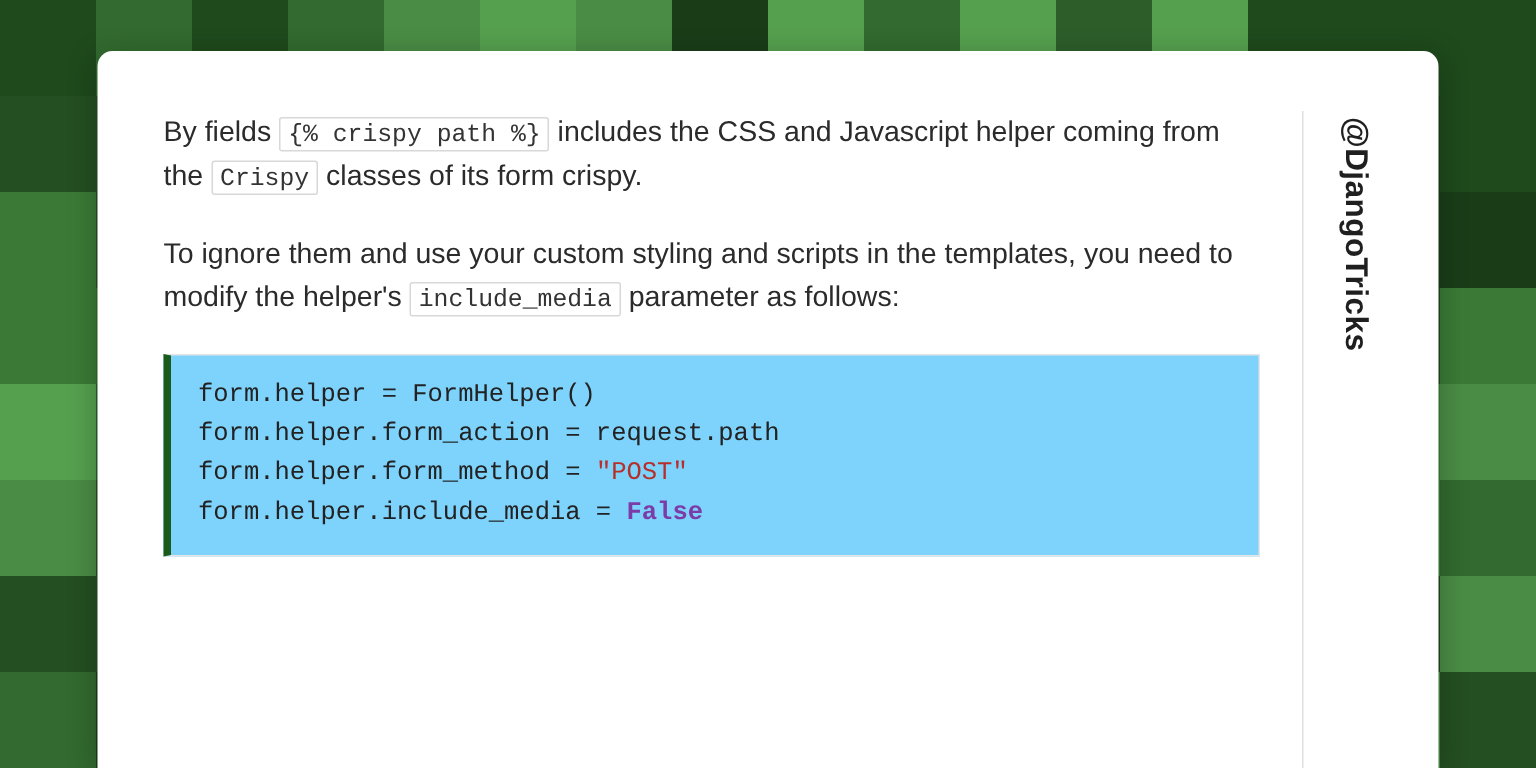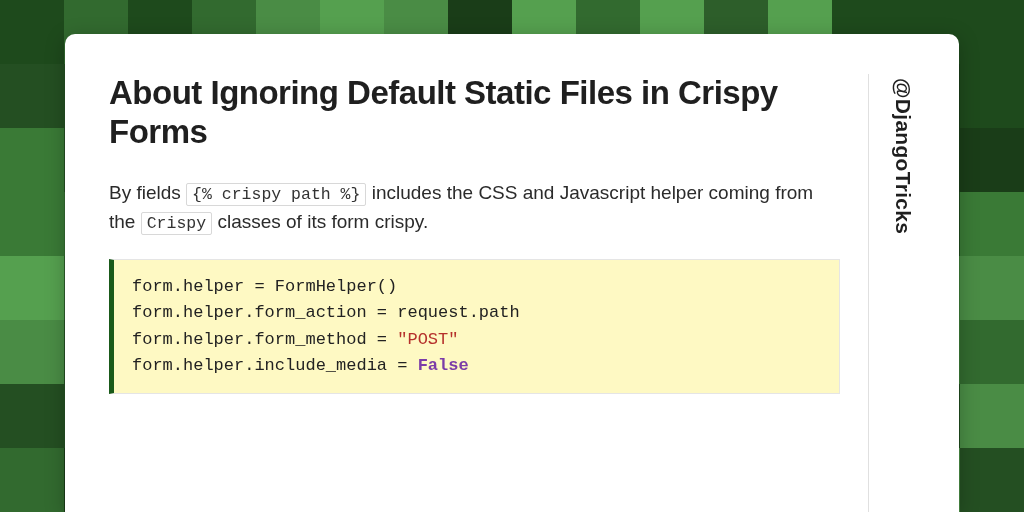--- a/index.html
+++ b/index.html
@@ -61,21 +61,21 @@
     .inline-code {
       font-family: 'SFMono-Regular', Consolas, 'Liberation Mono', Menlo, monospace;
       font-size: 16.5px;
       background: #fff;
       border: 1px solid #d8d8d8;
       border-radius: 2px;
       padding: 1px 5px;
       color: #333;
     }
     .codeblock {
-      background: #fef9c3;
+      background: #7dd3fc;
       border: 1px solid #e5e5e5;
       border-left: 5px solid #1a5a1a;
       padding: 14px 18px;
       font-family: 'SFMono-Regular', Consolas, 'Liberation Mono', Menlo, monospace;
       font-size: 17px;
       line-height: 1.55;
       color: #222;
       white-space: pre;
     }
     .codeblock .str { color: #b5302b; }
@@ -224,26 +224,28 @@
     <div style="background: rgb(85, 160, 79);"></div>
     <div style="background: rgb(45, 94, 42);"></div>
     <div style="background: rgb(26, 61, 24);"></div>
     <div style="background: rgb(36, 79, 34);"></div>
     <div style="background: rgb(74, 140, 69);"></div>
     <div style="background: rgb(36, 79, 34);"></div>
   </div>
 
 <div class="card">
   <div class="content">
-    <h1 class="title">About Ignoring Default Static Files in Crispy Forms</h1>
 
     <p class="para">
       <span>By fields </span><code class="inline-code">{% crispy path %}</code><span> includes the CSS and Javascript helper coming from the </span><code class="inline-code">Crispy</code><span> classes of its form crispy.</span>
     </p>
 
+    <p class="para">
+      <span>To ignore them and use your custom styling and scripts in the templates, you need to modify the helper's </span><code class="inline-code">include_media</code><span> parameter as follows:</span>
+    </p>
 
     <div class="codeblock"><span>form.helper = FormHelper()</span>
 <span>form.helper.form_action = request.path</span>
 <span>form.helper.form_method = </span><span class="str">"POST"</span>
 <span>form.helper.include_media = </span><span class="kw">False</span></div>
   </div>
 
   <div class="sidebar">
     <div class="handle">@DjangoTricks</div>
   </div>

